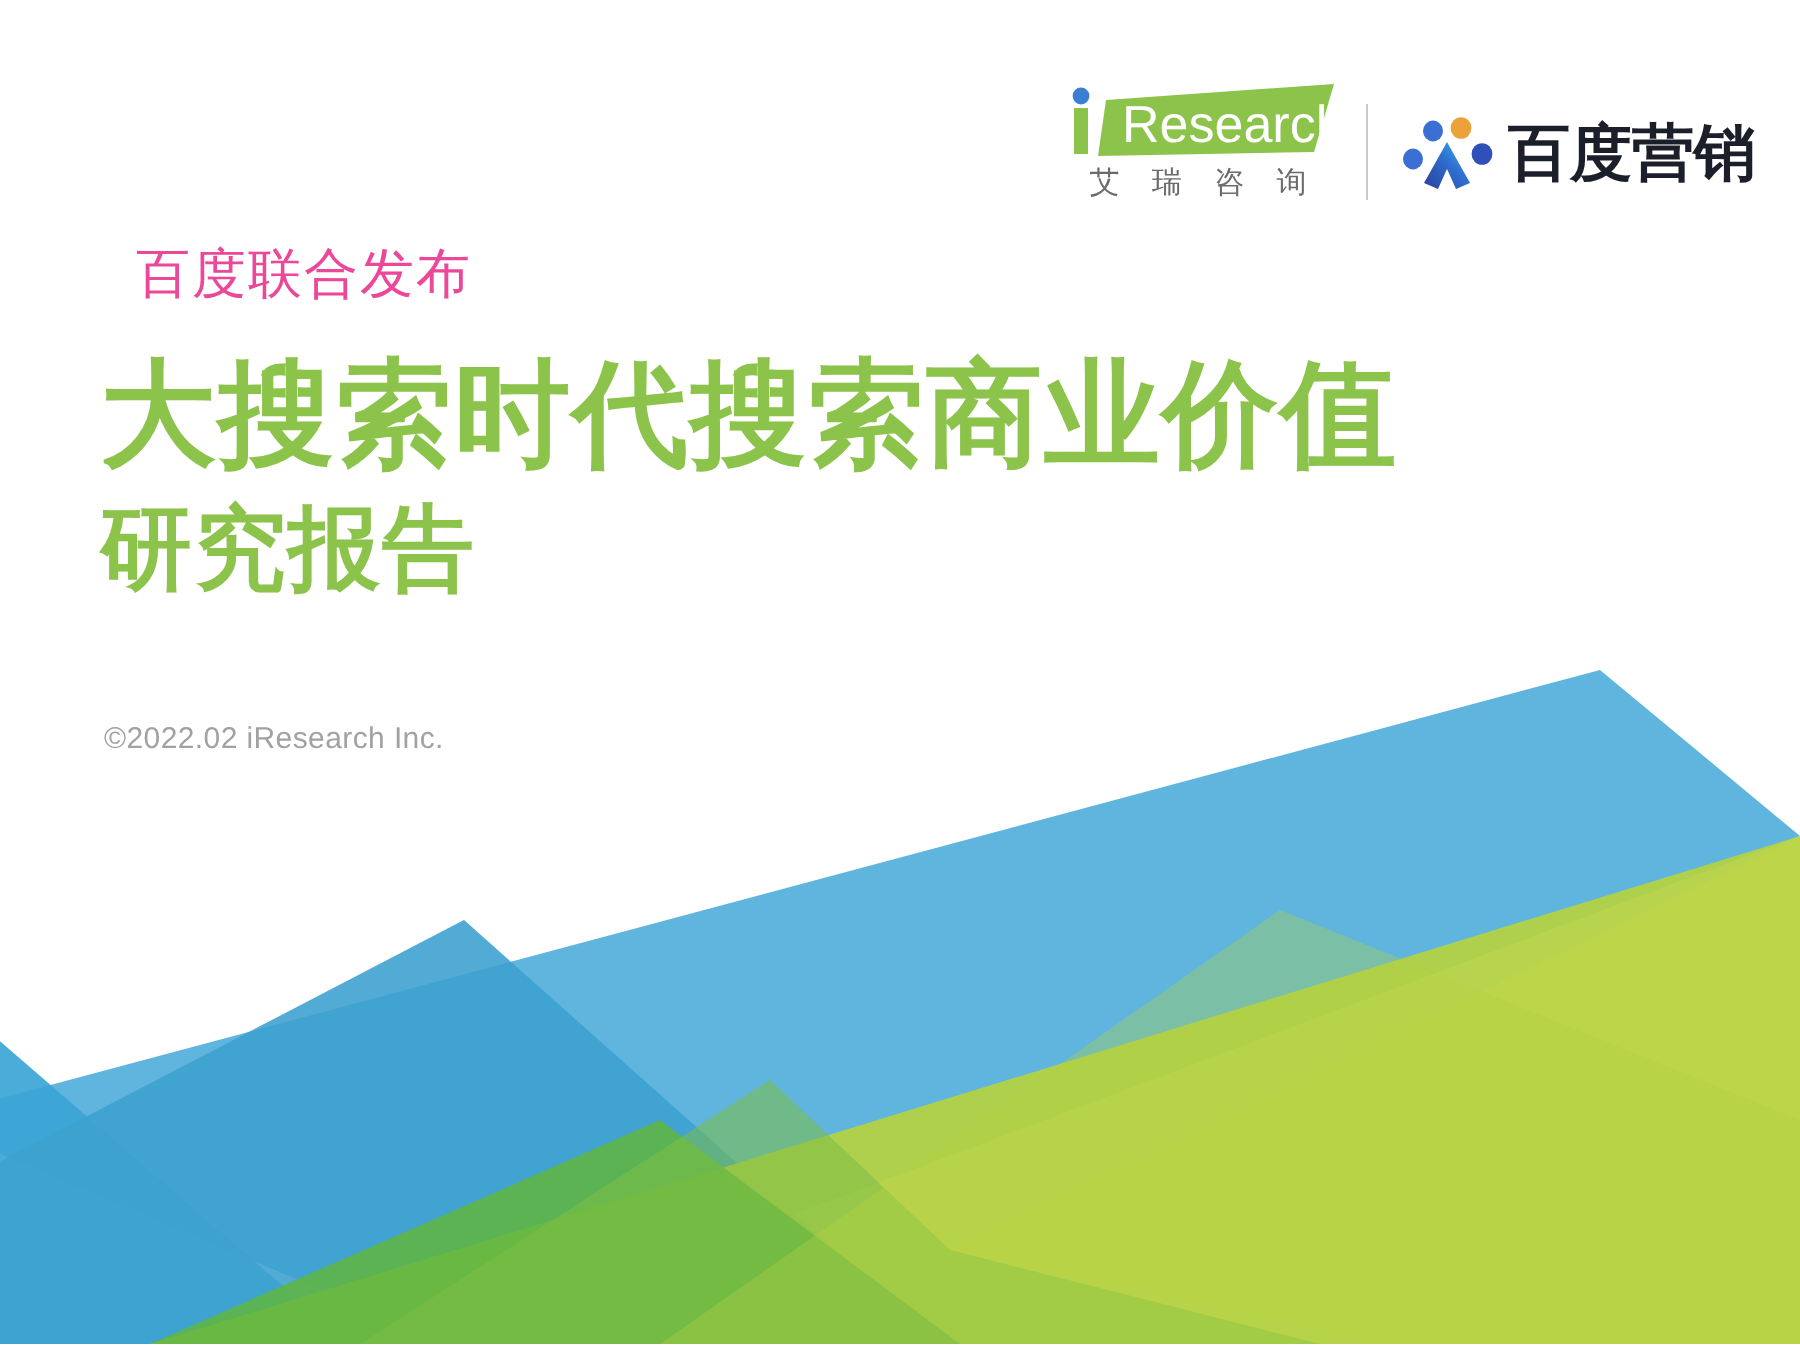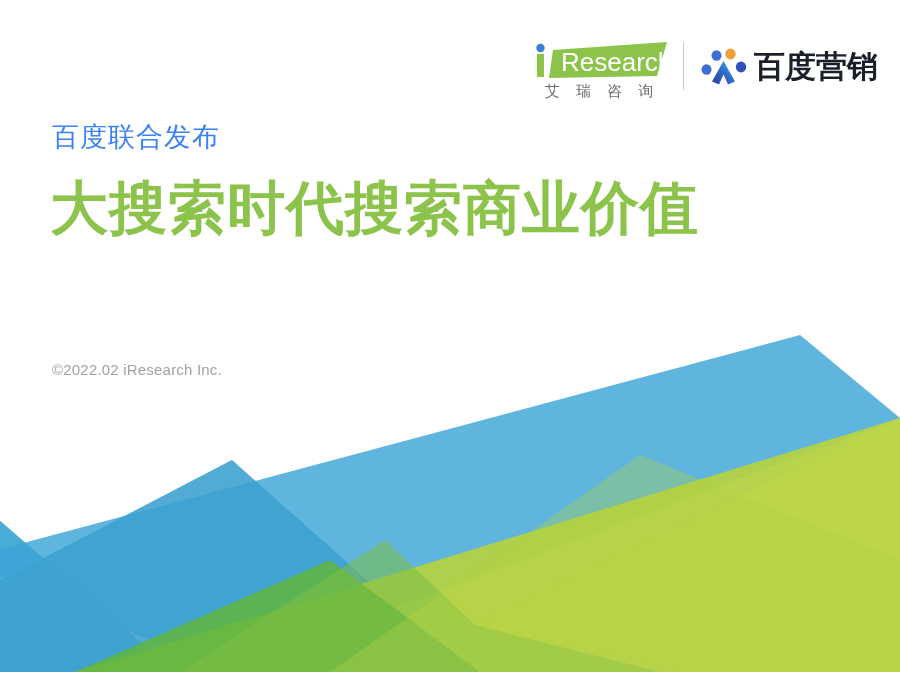--- a/index.html
+++ b/index.html
@@ -25,21 +25,21 @@
     height: 675px;
     pointer-events: none;
   }
 
   
   .logo-bar {
     position: absolute;
     top: 42px;
     right: 22px;
     display: flex;
-    align-items: flex-start;
+    align-items: flex-end;
     height: 58px;
   }
   .iresearch-logo {
     position: relative;
     width: 136px;
     height: 58px;
   }
   .ir-mark {
     position: absolute;
     left: 0;
@@ -80,24 +80,24 @@
     font-weight: bold;
     color: #1b1f2a;
     letter-spacing: 0px;
     line-height: 1;
     white-space: nowrap;
   }
 
   
   .eyebrow {
     position: absolute;
-    left: 52px;
+    left: 68px;
     top: 119px;
     font-size: 27px;
-    color: #3b82f6;
+    color: #ec4899;
     letter-spacing: 1px;
     white-space: nowrap;
   }
   .title {
     position: absolute;
     left: 50px;
     top: 178px;
     font-size: 58px;
     font-weight: bold;
     color: #8cc34b;
@@ -195,16 +195,17 @@
       </svg>
       <span class="baidu-text">百度营销</span>
     </div>
 
   </div>
 
   <div class="eyebrow">百度联合发布</div>
 
   <div class="title">大搜索时代搜索商业价值</div>
 
+  <div class="title-line2">研究报告</div>
 
   <div class="copyright">©2022.02 iResearch Inc.</div>
 
 </div>
 
 </body></html>

